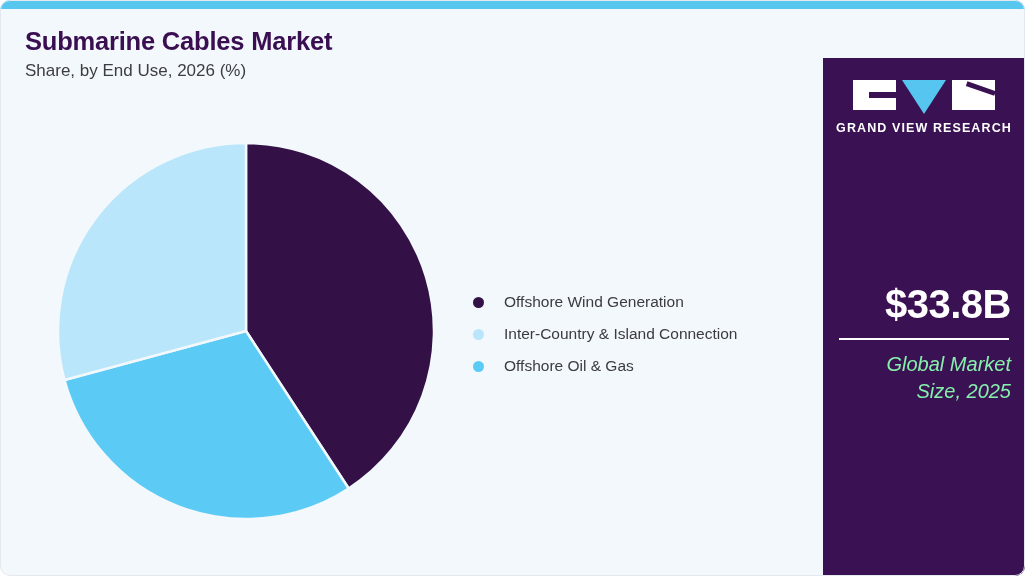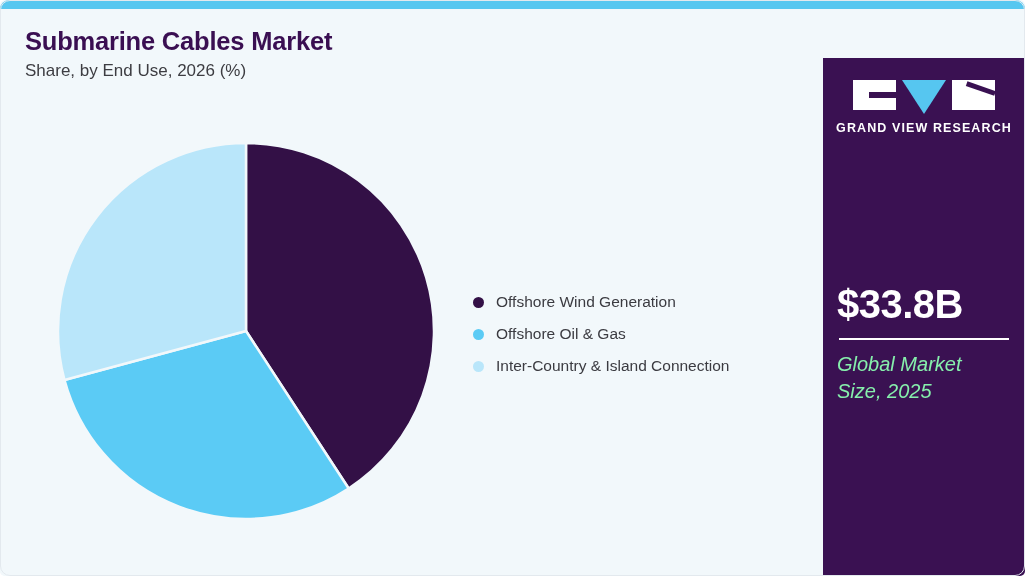--- a/index.html
+++ b/index.html
@@ -13,21 +13,21 @@
     font-family: "Liberation Sans", sans-serif;
     overflow: hidden;
   }
 
   #card {
     position: relative;
     width: 1025px;
     height: 576px;
     box-sizing: border-box;
     background: #f2f8fb;
-    border-radius: 5px;
+    border-radius: 10px;
     overflow: hidden;
   }
 
   
   #top-strip {
     position: absolute;
     top: 0; left: 0;
     width: 1025px;
     height: 9px;
     background: #57c7f0;
@@ -90,20 +90,21 @@
   #legend {
     position: absolute;
     left: 473px;
     top: 277px;
     width: 340px;
   }
   .legend-row {
     display: flex;
     align-items: center;
     height: 32px;
+    gap: 8px;
   }
   .legend-dot {
     width: 11px;
     height: 11px;
     border-radius: 50%;
     flex: 0 0 auto;
     margin-right: 12px;
   }
   .legend-label {
     font-size: 15.5px;
@@ -178,21 +179,21 @@
     font-weight: bold;
     letter-spacing: 1.1px;
     color: #ffffff;
   }
 
   #stat-block {
     position: absolute;
     top: 226px;
     left: 14px;
     width: 174px;
-    text-align: left;
+    text-align: right;
   }
   #stat-value {
     font-size: 40px;
     font-weight: bold;
     color: #ffffff;
     line-height: 1;
     letter-spacing: -0.5px;
   }
   #stat-rule {
     height: 2px;
@@ -249,27 +250,27 @@
     </div>
 
     <div id="legend">
 
       <div class="legend-row">
         <span class="legend-dot" style="background: rgb(51, 16, 70);"></span>
         <span class="legend-label">Offshore Wind Generation</span>
       </div>
 
       <div class="legend-row">
+        <span class="legend-dot" style="background: rgb(185, 230, 250);"></span>
+        <span class="legend-label">Inter-Country &amp; Island Connection</span>
+      </div>
+
+      <div class="legend-row">
         <span class="legend-dot" style="background: rgb(91, 203, 245);"></span>
         <span class="legend-label">Offshore Oil &amp; Gas</span>
-      </div>
-
-      <div class="legend-row">
-        <span class="legend-dot" style="background: rgb(185, 230, 250);"></span>
-        <span class="legend-label">Inter-Country &amp; Island Connection</span>
       </div>
 
     </div>
   </div>
 
   <div id="side-panel">
 
     <div id="logo-block">
       <div id="logo-marks">
         <span class="logo-g"></span>

